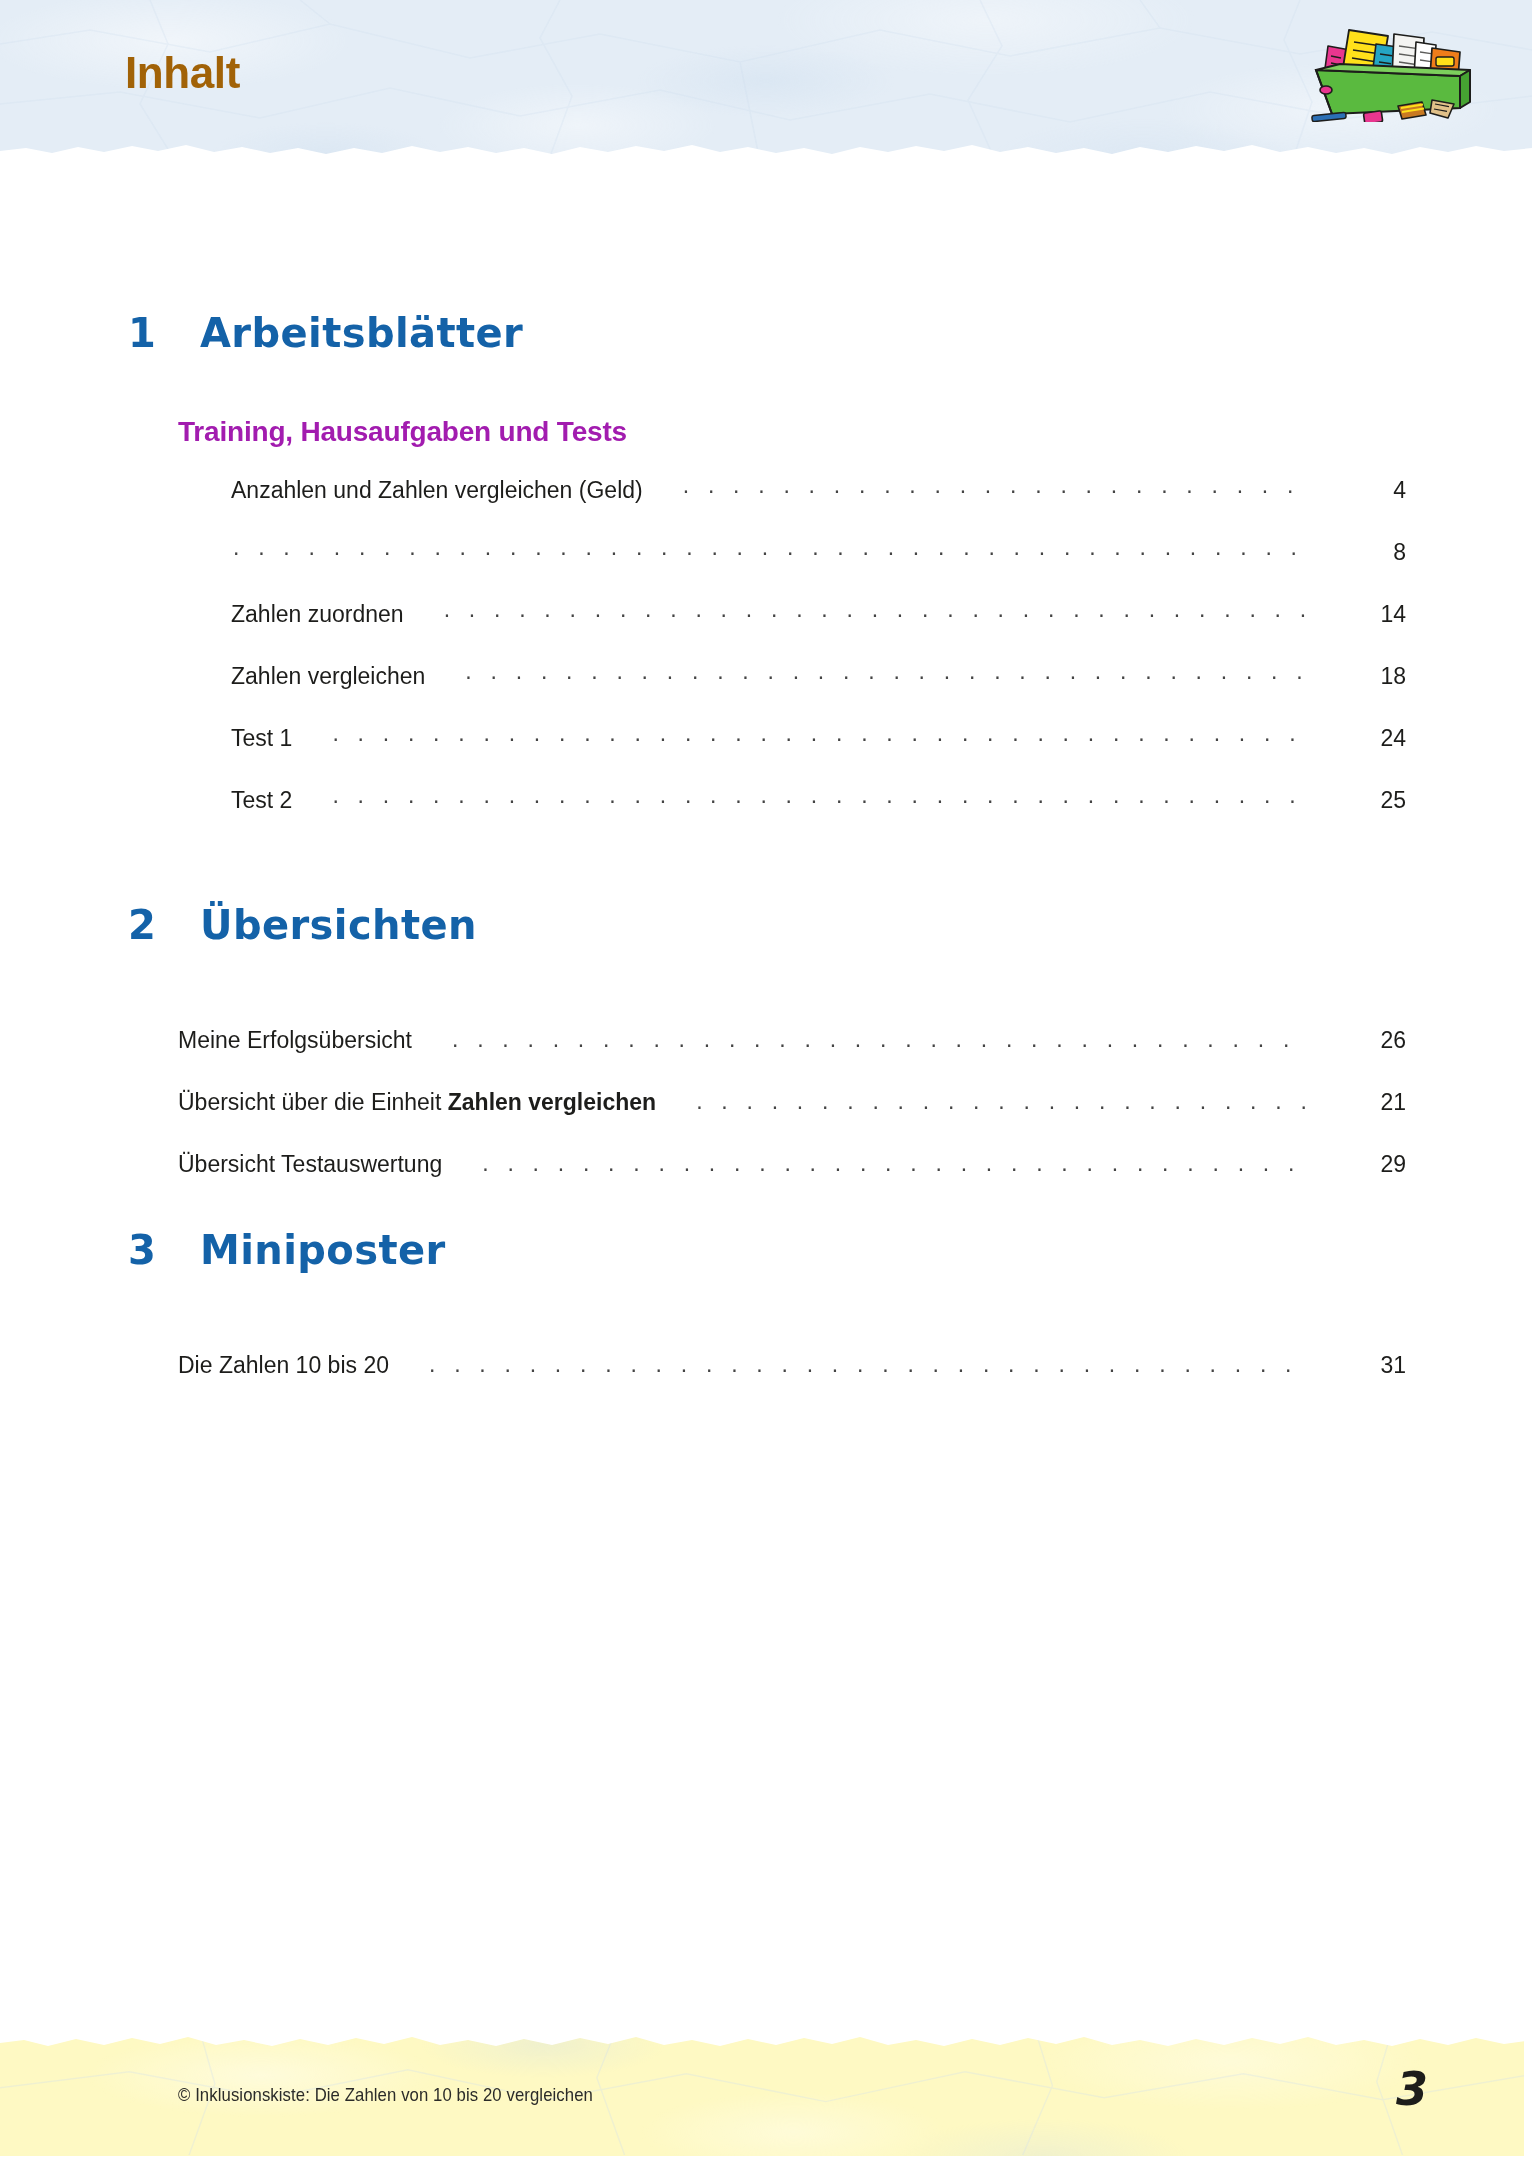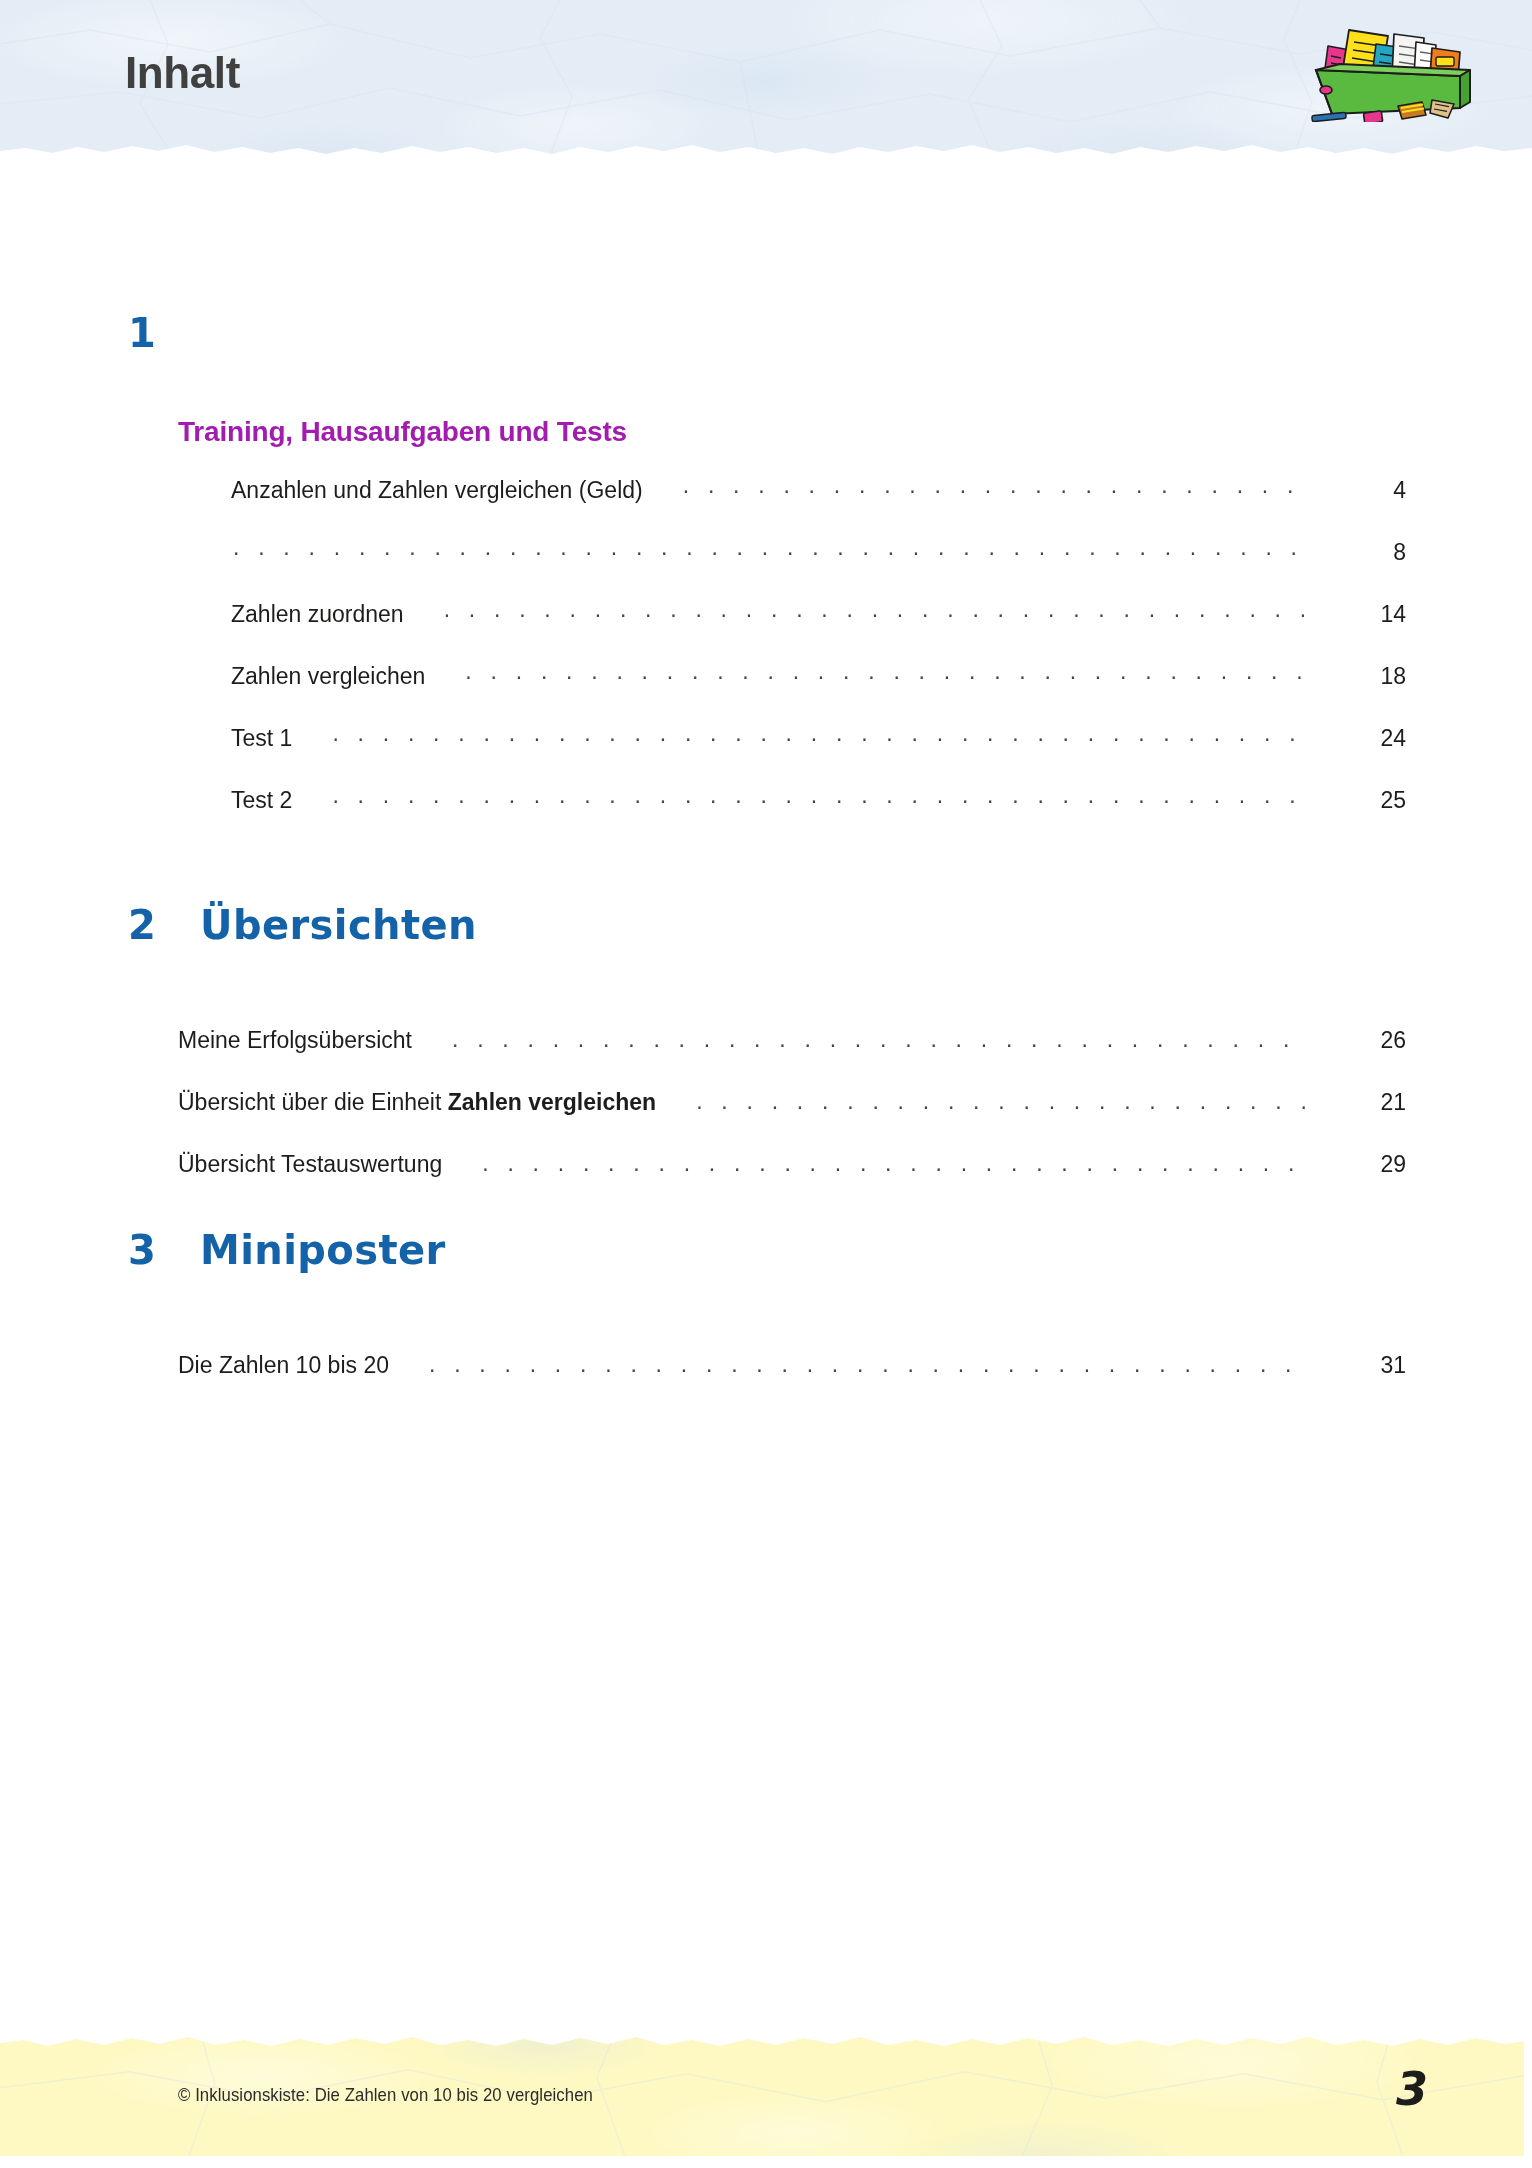--- a/index.html
+++ b/index.html
@@ -55,21 +55,21 @@
     bottom: -2px;
     width: 1532px;
     height: 26px;
   }
   .page-title {
     position: absolute;
     left: 125px;
     top: 48px;
     font-size: 44px;
     font-weight: bold;
-    color: #404040;
+    color: #a16207;
     letter-spacing: -0.4px;
   }
   .logo-illustration {
     position: absolute;
     right: 60px;
     top: 14px;
     width: 170px;
     height: 108px;
   }
 
@@ -260,20 +260,21 @@
         <rect x="62" y="98" width="18" height="11" rx="2" fill="#e8368f" stroke="#1d1d1b" stroke-width="1.6" transform="rotate(-8 71 103)"></rect>
         <rect x="10" y="100" width="34" height="6" rx="2" fill="#2b6fb5" stroke="#1d1d1b" stroke-width="1.5" transform="rotate(-6 27 103)"></rect>
       </g>
     </svg>
   </div>
 
   <div class="content">
 
     <div class="section-heading" id="sec1-heading">
       <span class="section-number">1</span>
+      <span class="section-title">Arbeitsblätter</span>
     </div>
 
     <div class="sub-heading" id="sec1-sub">Training, Hausaufgaben und Tests</div>
 
     <div id="sec1-entries">
       <div class="entry">
         <span class="entry-label">Anzahlen und Zahlen vergleichen (Geld)</span>
         <span class="entry-leader">. . . . . . . . . . . . . . . . . . . . . . . . . . . . . . . . . . . . . . . . . . . . . . . . . . . . . . . . . . . . . . . . . . . . . . . . . . . . . . . .</span>
         <span class="entry-page">4</span>
       </div>

